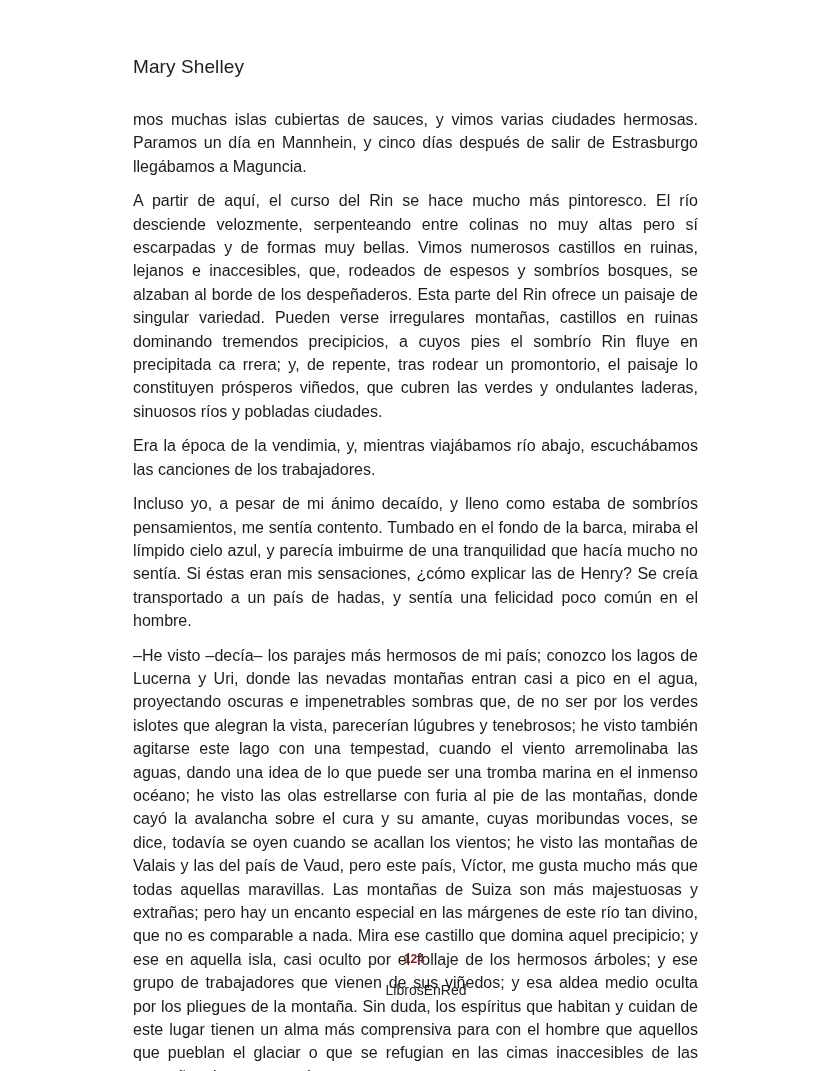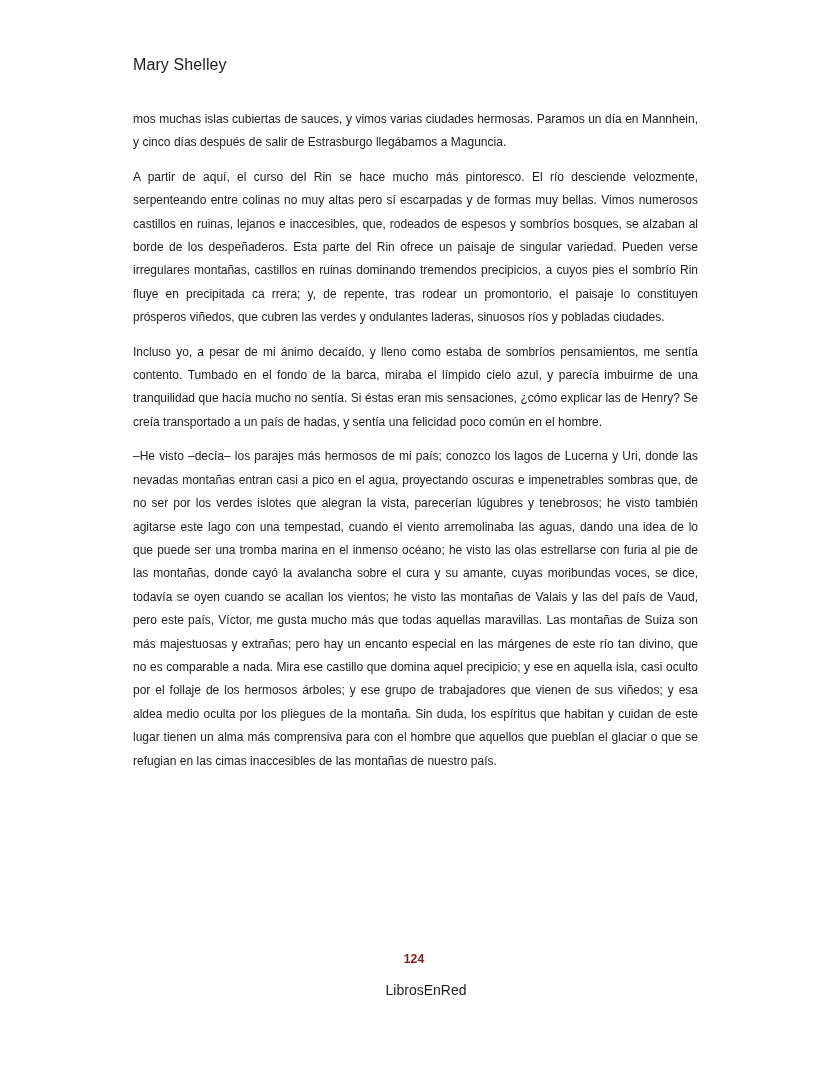--- a/index.html
+++ b/index.html
@@ -20,33 +20,33 @@
     left: 0;
     top: 0;
     width: 828px;
     height: 1071px;
     background: #ffffff;
   }
   .running-head {
     position: absolute;
     left: 133px;
     top: 56px;
-    font-size: 16px;
+    font-size: 19px;
     letter-spacing: 0.1px;
     color: #1d1d1d;
   }
   .text-block {
     position: absolute;
     left: 133px;
     top: 108px;
     width: 565px;
   }
   .para {
     margin: 0 0 11px 0;
-    font-size: 12px;
+    font-size: 16px;
     line-height: 23.4px;
     text-align: justify;
     text-justify: inter-word;
     color: #1b1b1b;
     hyphens: none;
     word-spacing: 0.1px;
   }
   .para:last-child {
     margin-bottom: 8px;
   }
@@ -73,20 +73,21 @@
 </head>
 <body>
 
 <div class="page">
 
   <div class="running-head">Mary Shelley</div>
 
   <div class="text-block">
     <p class="para">mos muchas islas cubiertas de sauces, y vimos varias ciudades hermosas. Paramos un día en Mannhein, y cinco días después de salir de Estrasburgo llegábamos a Maguncia.</p>
     <p class="para">A partir de aquí, el curso del Rin se hace mucho más pintoresco. El río desciende velozmente, serpenteando entre colinas no muy altas pero sí escarpadas y de formas muy bellas. Vimos numerosos castillos en ruinas, lejanos e inaccesibles, que, rodeados de espesos y sombríos bosques, se alzaban al borde de los despeñaderos. Esta parte del Rin ofrece un paisaje de singular variedad. Pueden verse irregulares montañas, castillos en ruinas dominando tremendos precipicios, a cuyos pies el sombrío Rin fluye en precipitada ca rrera; y, de repente, tras rodear un promontorio, el paisaje lo constituyen prósperos viñedos, que cubren las verdes y ondulantes laderas, sinuosos ríos y pobladas ciudades.</p>
+    <p class="para">Era la época de la vendimia, y, mientras viajábamos río abajo, escuchábamos las canciones de los trabajadores.</p>
     <p class="para">Incluso yo, a pesar de mi ánimo decaído, y lleno como estaba de sombríos pensamientos, me sentía contento. Tumbado en el fondo de la barca, miraba el límpido cielo azul, y parecía imbuirme de una tranquilidad que hacía mucho no sentía. Si éstas eran mis sensaciones, ¿cómo explicar las de Henry? Se creía transportado a un país de hadas, y sentía una felicidad poco común en el hombre.</p>
     <p class="para">–He visto –decía– los parajes más hermosos de mi país; conozco los lagos de Lucerna y Uri, donde las nevadas montañas entran casi a pico en el agua, proyectando oscuras e impenetrables sombras que, de no ser por los verdes islotes que alegran la vista, parecerían lúgubres y tenebrosos; he visto también agitarse este lago con una tempestad, cuando el viento arremolinaba las aguas, dando una idea de lo que puede ser una tromba marina en el inmenso océano; he visto las olas estrellarse con furia al pie de las montañas, donde cayó la avalancha sobre el cura y su amante, cuyas moribundas voces, se dice, todavía se oyen cuando se acallan los vientos; he visto las montañas de Valais y las del país de Vaud, pero este país, Víctor, me gusta mucho más que todas aquellas maravillas. Las montañas de Suiza son más majestuosas y extrañas; pero hay un encanto especial en las márgenes de este río tan divino, que no es comparable a nada. Mira ese castillo que domina aquel precipicio; y ese en aquella isla, casi oculto por el follaje de los hermosos árboles; y ese grupo de trabajadores que vienen de sus viñedos; y esa aldea medio oculta por los pliegues de la montaña. Sin duda, los espíritus que habitan y cuidan de este lugar tienen un alma más comprensiva para con el hombre que aquellos que pueblan el glaciar o que se refugian en las cimas inaccesibles de las montañas de nuestro país.</p>
   </div>
 
   <div class="folio">124</div>
 
   <div class="imprint">LibrosEnRed</div>
 
 </div>
 

